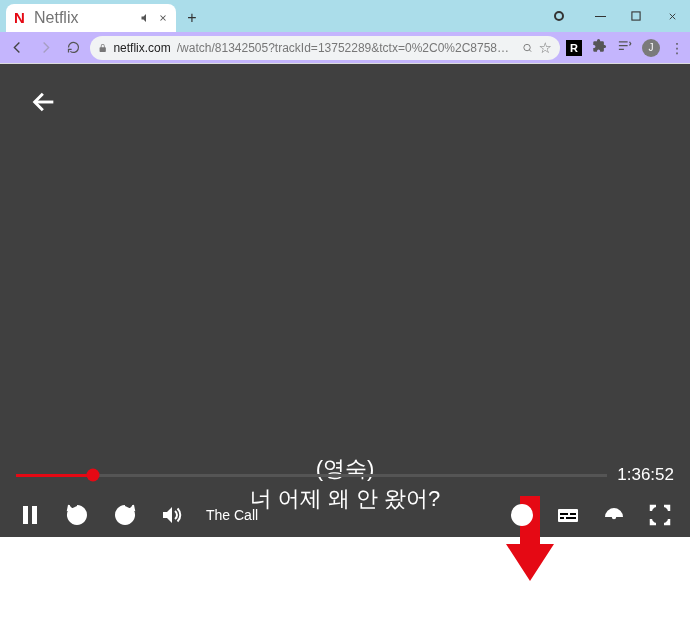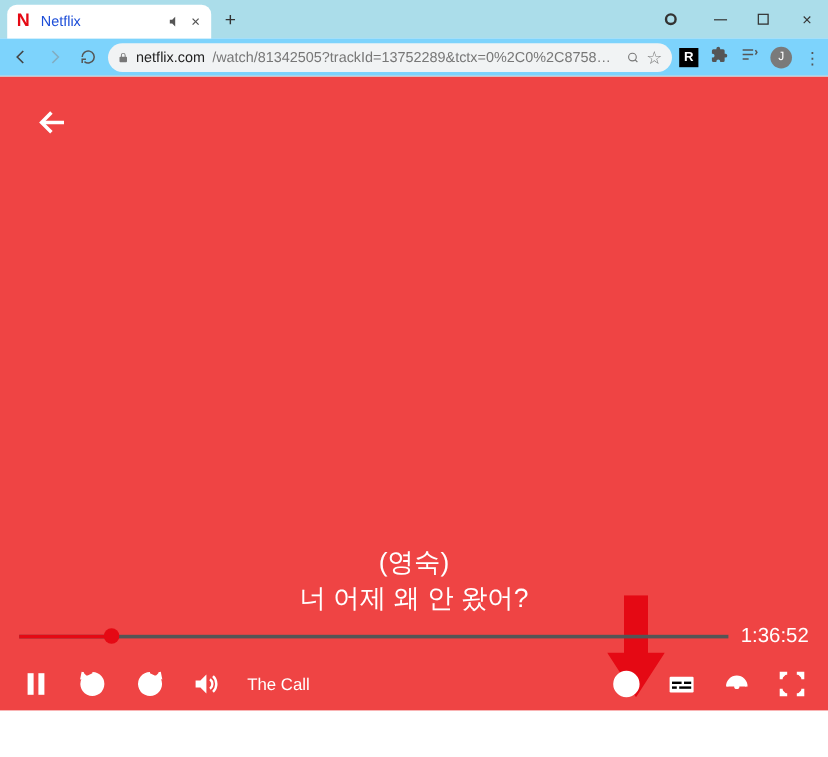--- a/index.html
+++ b/index.html
@@ -1,38 +1,38 @@
 <!DOCTYPE html>
 <html><head>
   <meta charset="utf-8">
   <style>
     * { margin: 0; padding: 0; box-sizing: border-box; }
     body { width: 690px; height: 631px; font-family: Arial, sans-serif; overflow: hidden; background: #fff; }
     
     .titlebar { height: 32px; background: #abddea; display: flex; align-items: flex-end; }
     .tab { width: 170px; height: 28px; background: #fff; border-radius: 8px 8px 0 0; display: flex; align-items: center; padding: 0 8px; margin-left: 6px; gap: 6px; }
     .favicon { width: 14px; height: 14px; color: #e50914; font-weight: 900; font-size: 15px; line-height: 14px; }
-    .tab-title { font-size: 12px; flex: 1; color: #1d4ed8; }
+    .tab-title { font-size: 16px; flex: 1; color: #737373; }
     .tab-icons { display: flex; gap: 4px; color: #555; font-size: 10px; }
     .newtab { width: 20px; height: 20px; display: flex; align-items: center; justify-content: center; color: #333; font-size: 16px; margin-left: 6px; margin-bottom: 4px; }
     .window-controls { margin-left: auto; display: flex; align-items: center; margin-bottom: 4px; }
     .win-btn { width: 36px; height: 24px; display: flex; align-items: center; justify-content: center; color: #333; font-size: 12px; }
     .media-dot { width: 10px; height: 10px; border: 2px solid #333; border-radius: 50%; margin-right: 18px; }
     
-    .addrbar { height: 32px; background: #7dd3fc; border-bottom: 1px solid #ddd; display: flex; align-items: center; padding: 0 6px; gap: 6px; }
+    .addrbar { height: 32px; background: #c4b5fd; border-bottom: 1px solid #ddd; display: flex; align-items: center; padding: 0 6px; gap: 6px; }
     .nav-btn { width: 22px; height: 22px; display: flex; align-items: center; justify-content: center; color: #666; }
     .nav-btn svg { width: 15px; height: 15px; }
     .url-pill { flex: 1; height: 24px; background: #f1f3f4; border-radius: 12px; display: flex; align-items: center; padding: 0 8px; gap: 6px; font-size: 12px; color: #555; overflow: hidden; }
     .url-host { color: #222; }
     .url-path { color: #777; white-space: nowrap; overflow: hidden; text-overflow: ellipsis; }
     .addr-icons { display: flex; gap: 10px; align-items: center; color: #555; }
     .ext-r { width: 16px; height: 16px; background: #000; color: #fff; font-size: 11px; font-weight: bold; display: flex; align-items: center; justify-content: center; }
     .avatar { width: 18px; height: 18px; border-radius: 50%; background: #7a7a7a; color: #fff; font-size: 10px; display: flex; align-items: center; justify-content: center; }
     
-    .player { height: 528px; background: #ef4444; position: relative; }
+    .player { height: 473px; background: #404040; position: relative; }
     .back-arrow { position: absolute; top: 24px; left: 30px; color: #fff; }
     .back-arrow svg { width: 28px; height: 28px; stroke: #fff; stroke-width: 2.5; fill: none; }
     
     .subtitles { position: absolute; top: 390px; width: 100%; text-align: center; color: #fff; font-size: 22px; line-height: 1.35; font-family: "Malgun Gothic", Arial, sans-serif; }
     
     .annotation { position: absolute; top: 432px; left: 506px; pointer-events: none; }
     .annotation svg { width: 48px; height: 85px; }
     
     .timeline { position: absolute; bottom: 52px; left: 16px; right: 16px; display: flex; align-items: center; gap: 10px; }
     .track { position: relative; flex: 1; height: 3px; background: #555; }

